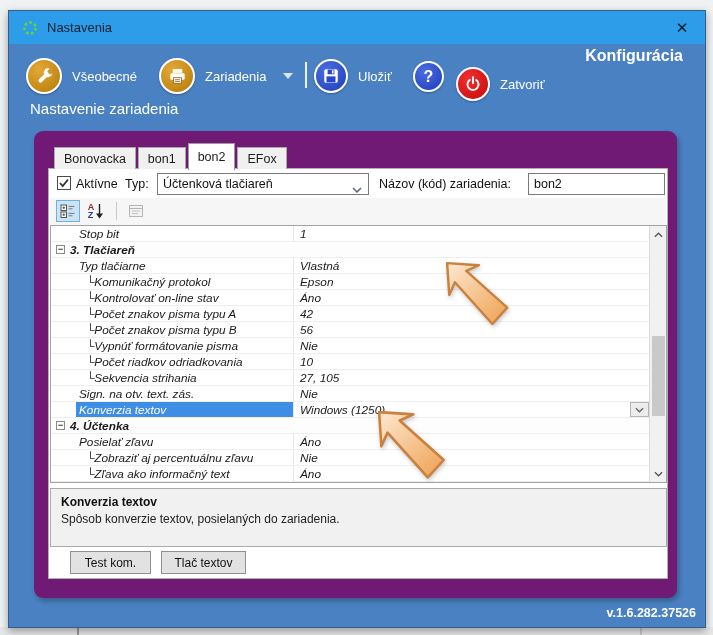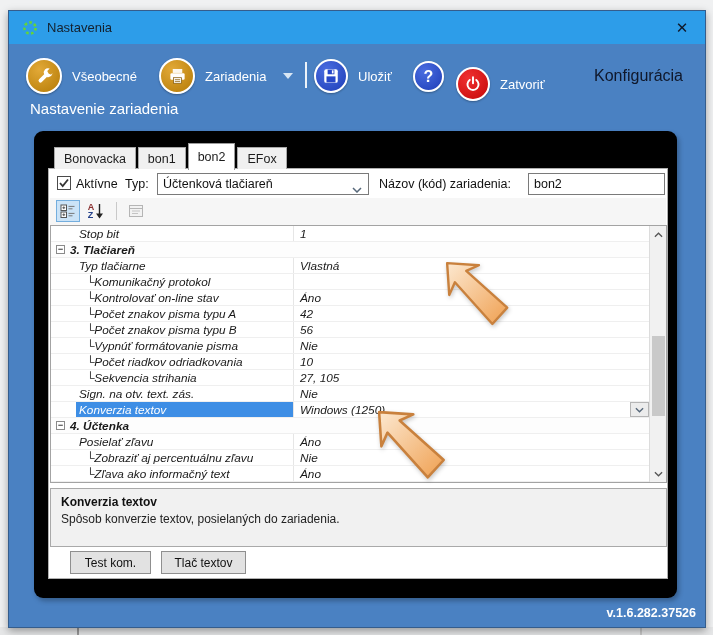--- a/index.html
+++ b/index.html
@@ -26,26 +26,26 @@
   .tb-item { position:absolute; display:flex; align-items:center; color:#fff; font-size:13px; }
   .tb-circle { border-radius:50%; display:flex; align-items:center; justify-content:center;
                border:2px solid #ffffff; box-shadow:0 1px 2px rgba(0,0,0,0.3); }
   .amber { background:radial-gradient(circle at 35% 30%, #e2a937, #b47a06); }
   .blue  { background:radial-gradient(circle at 35% 30%, #4a6de0, #1e3db8); }
   .red   { background:radial-gradient(circle at 35% 30%, #f03030, #c40808); }
   .tb-label { margin-left:10px; }
   .tb-chevron { width:0; height:0; border-left:5px solid transparent; border-right:5px solid transparent;
                 border-top:6px solid #d8e6f4; margin-left:17px; }
   .tb-sep { position:absolute; width:2px; height:26px; background:rgba(255,255,255,0.9); }
-  .tb-heading { position:absolute; right:22px; top:56px; color:#0f172a; font-size:16px; font-weight:normal; }
+  .tb-heading { position:absolute; right:22px; top:36px; color:#ffffff; font-size:16px; font-weight:bold; }
   .tb-subtitle { position:absolute; left:21px; top:89px; color:#fff; font-size:15px; }
   .help-glyph { color:#fff; font-size:16px; font-weight:bold; }
 
   
-  .panel { position:absolute; left:25px; top:120px; width:643px; height:467px; background:#000000;
+  .panel { position:absolute; left:25px; top:120px; width:643px; height:467px; background:#701a75;
            border-radius:9px; box-shadow:2px 3px 5px rgba(0,0,0,0.28); }
 
   
   .tabstrip { position:absolute; left:20px; top:11px; height:27px; display:flex; align-items:flex-end; z-index:3; }
   .tab { height:22px; padding:0 9px; background:#f0f0f0; border:1px solid #a9a9a9; border-bottom:none;
          font-size:12.5px; color:#1c1c1c; display:flex; align-items:center; margin-right:2px; }
   .tab.active { height:27px; background:#ffffff; position:relative; z-index:4; margin-bottom:-1px;
                 border-color:#9b9b9b; }
   .tabpage { position:absolute; left:14px; top:37px; width:620px; height:411px; background:#fff;
              border:1px solid #b0b0b0; z-index:2; }
@@ -279,20 +279,23 @@
                 <span class="cat-label">3. Tlačiareň</span>
               </div>
               <div class="pg-row">
                 <div class="pg-name">Typ tlačiarne</div>
                 <div class="pg-val">
                   <span>Vlastná</span>
                 </div>
               </div>
               <div class="pg-row">
                 <div class="pg-name sub">└Komunikačný protokol</div>
+                <div class="pg-val">
+                  <span>Epson</span>
+                </div>
               </div>
               <div class="pg-row">
                 <div class="pg-name sub">└Kontrolovať on-line stav</div>
                 <div class="pg-val">
                   <span>Áno</span>
                 </div>
               </div>
               <div class="pg-row">
                 <div class="pg-name sub">└Počet znakov pisma typu A</div>
                 <div class="pg-val">

